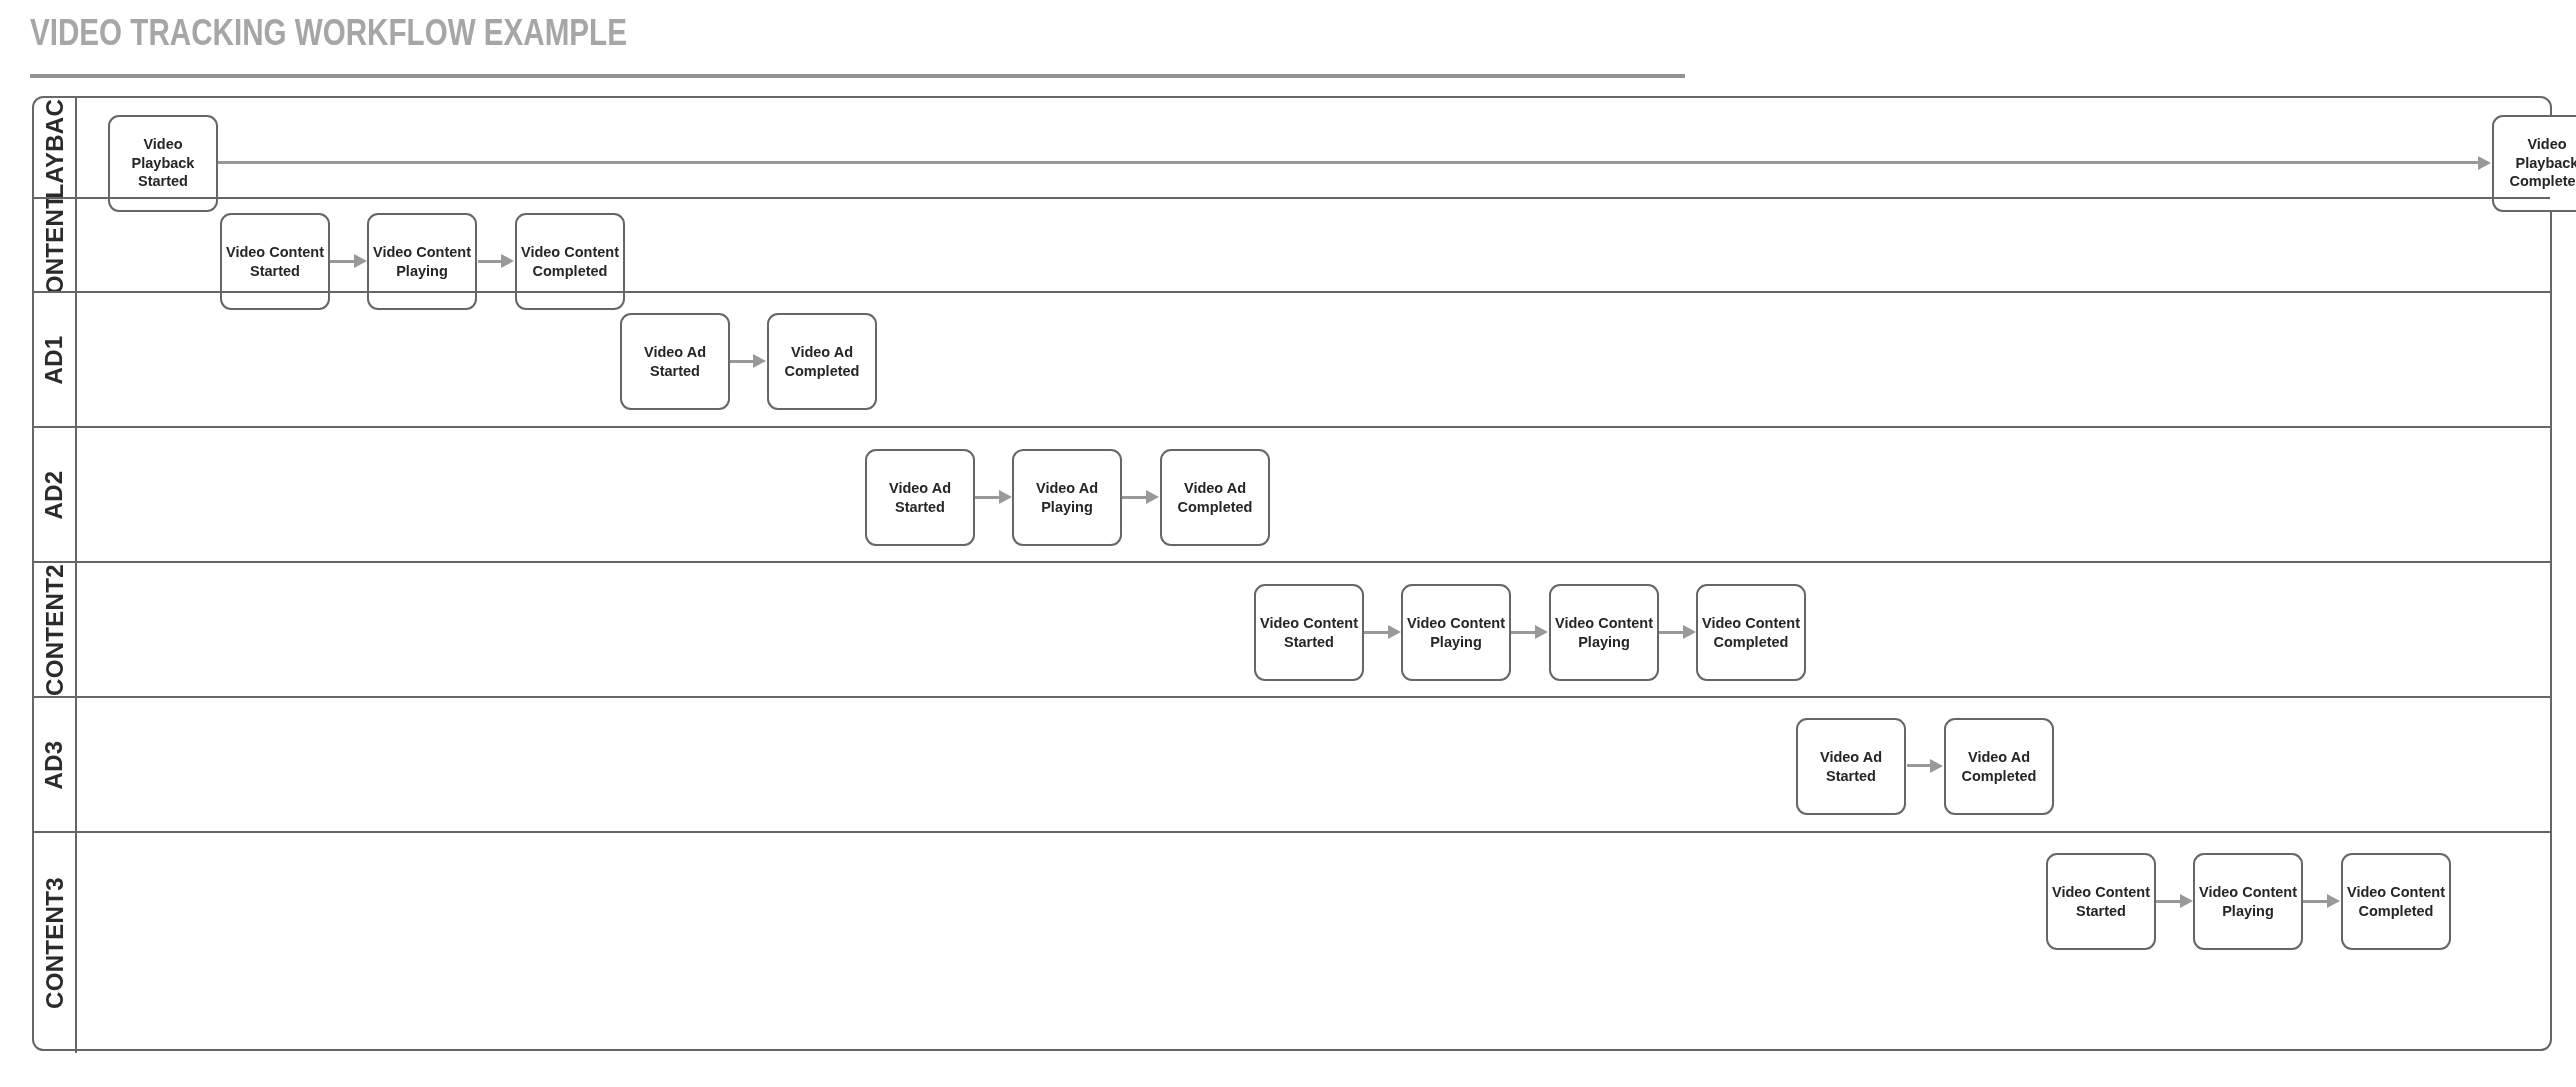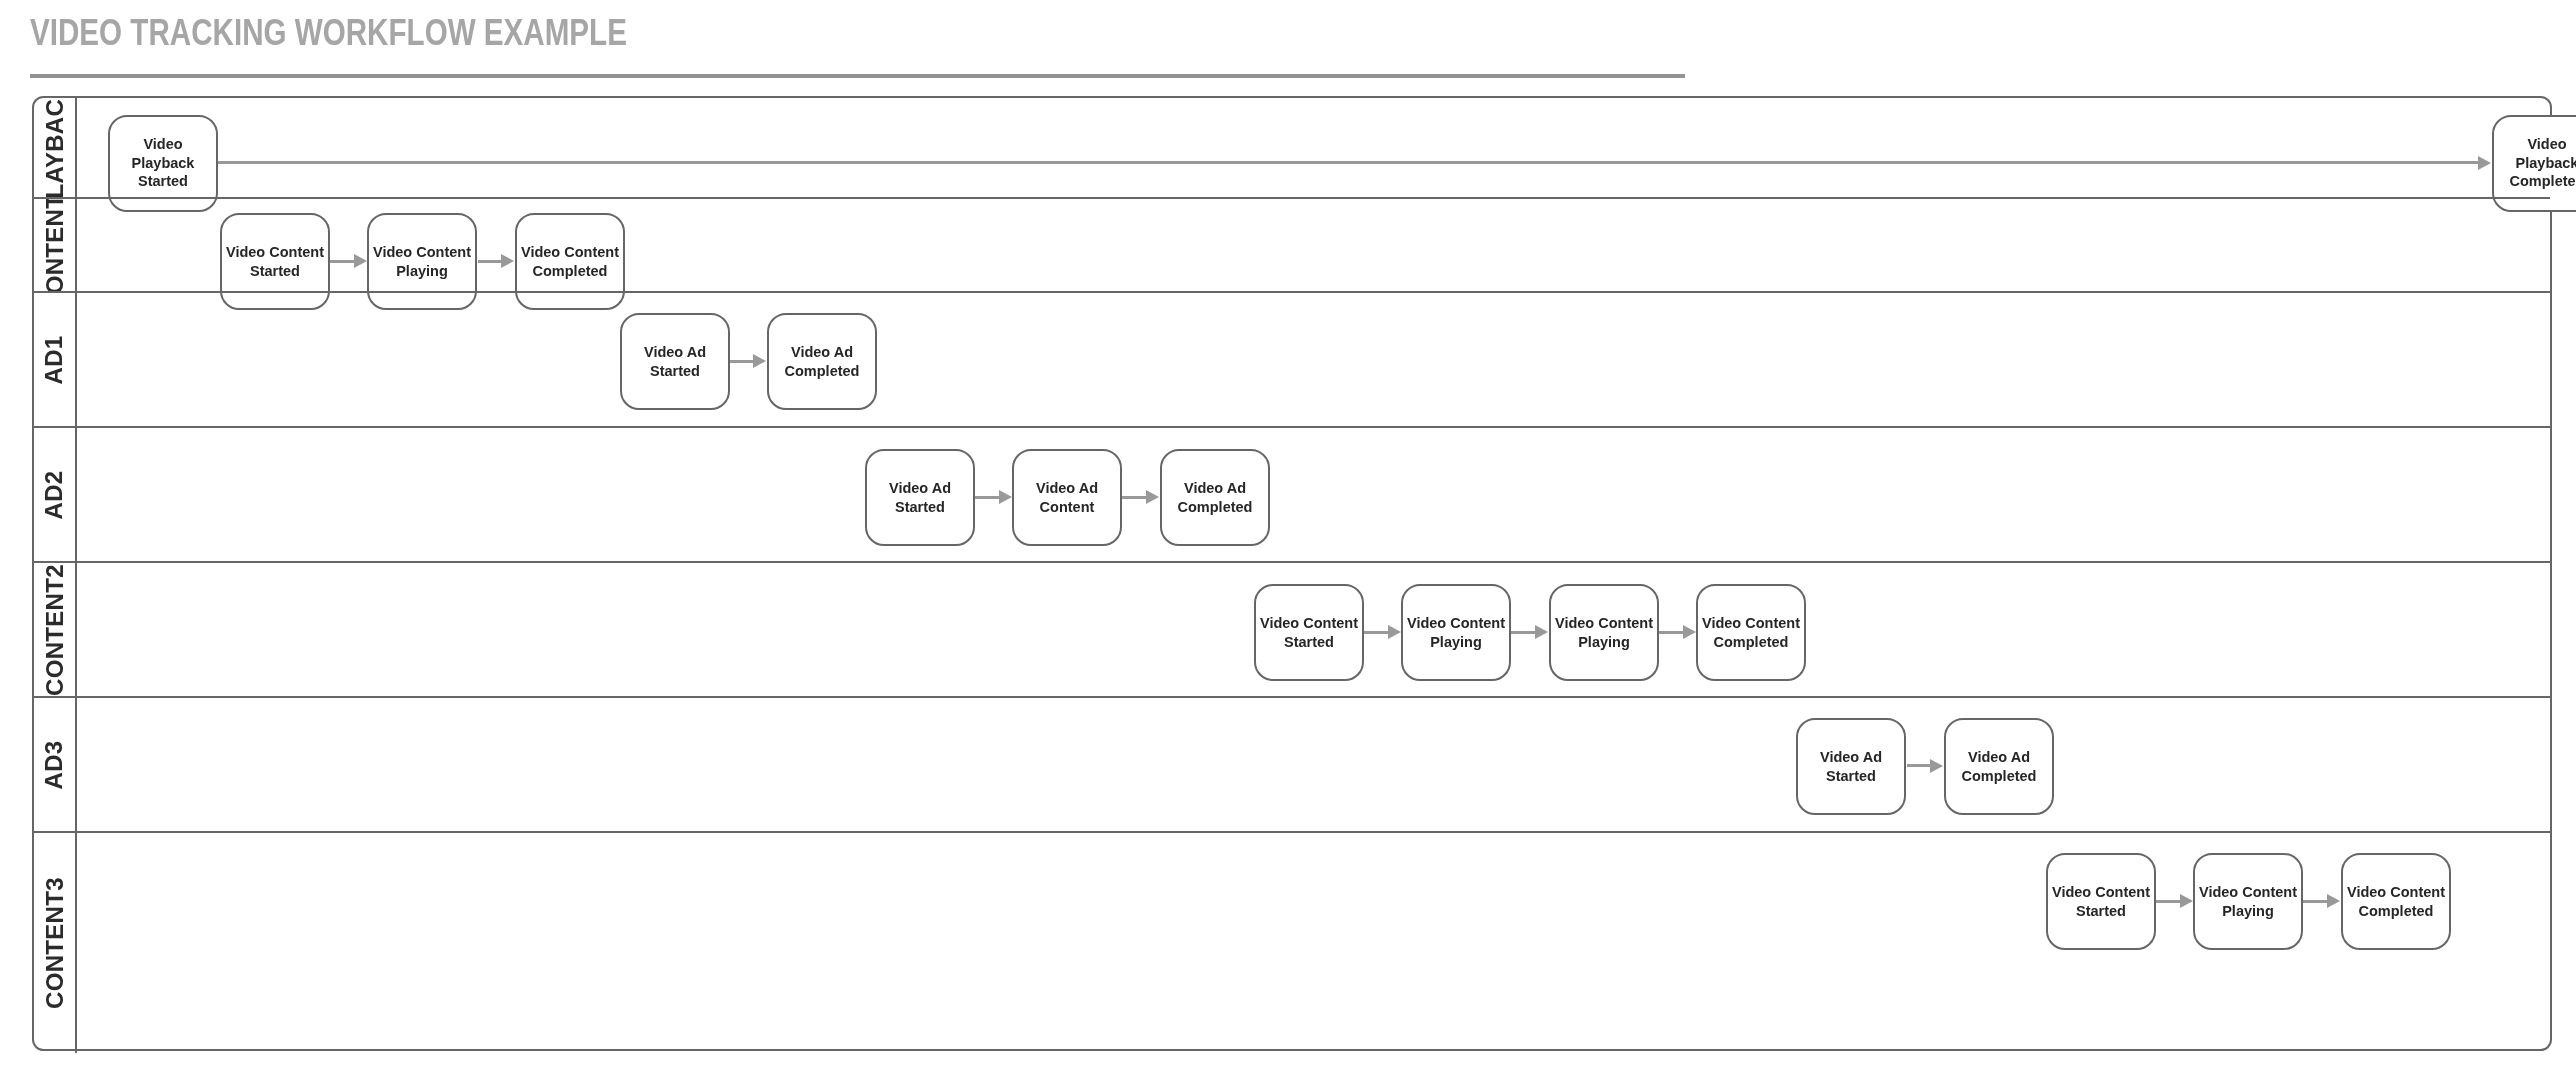--- a/index.html
+++ b/index.html
@@ -94,21 +94,21 @@
     left: 43px;
     right: 0;
     top: 0;
     bottom: 0;
   }
 
   
   .task {
     position: absolute;
     border: 2.6px solid #666666;
-    border-radius: 19px;
+    border-radius: 11px;
     box-sizing: border-box;
     background: #ffffff;
     display: flex;
     align-items: center;
     justify-content: center;
     text-align: center;
     padding: 2.1px 3.1px;
     font-family: "Liberation Sans", sans-serif;
     font-weight: bold;
     font-size: 14.5px;
@@ -196,21 +196,21 @@
     </div>
     <div class="lane" style="top: 328px; height: 136px;">
       <div class="lane-label-cell">
         <span class="lane-label-text">AD2</span>
       </div>
       <div class="lane-body">
         <div class="task" style="left: 788px; top: 21px; width: 110px; height: 97px;">
           <span class="tlabel">Video Ad Started</span>
         </div>
         <div class="task" style="left: 935px; top: 21px; width: 110px; height: 97px;">
-          <span class="tlabel">Video Ad Content</span>
+          <span class="tlabel">Video Ad Playing</span>
         </div>
         <div class="task" style="left: 1083px; top: 21px; width: 110px; height: 97px;">
           <span class="tlabel">Video Ad Completed</span>
         </div>
         <div class="conn" style="left: 898px; top: 68px; width: 24px;"></div>
         <div class="arrowhead" style="left: 922px; top: 62px;"></div>
         <div class="conn" style="left: 1045px; top: 68px; width: 24px;"></div>
         <div class="arrowhead" style="left: 1069px; top: 62px;"></div>
       </div>
     </div>

